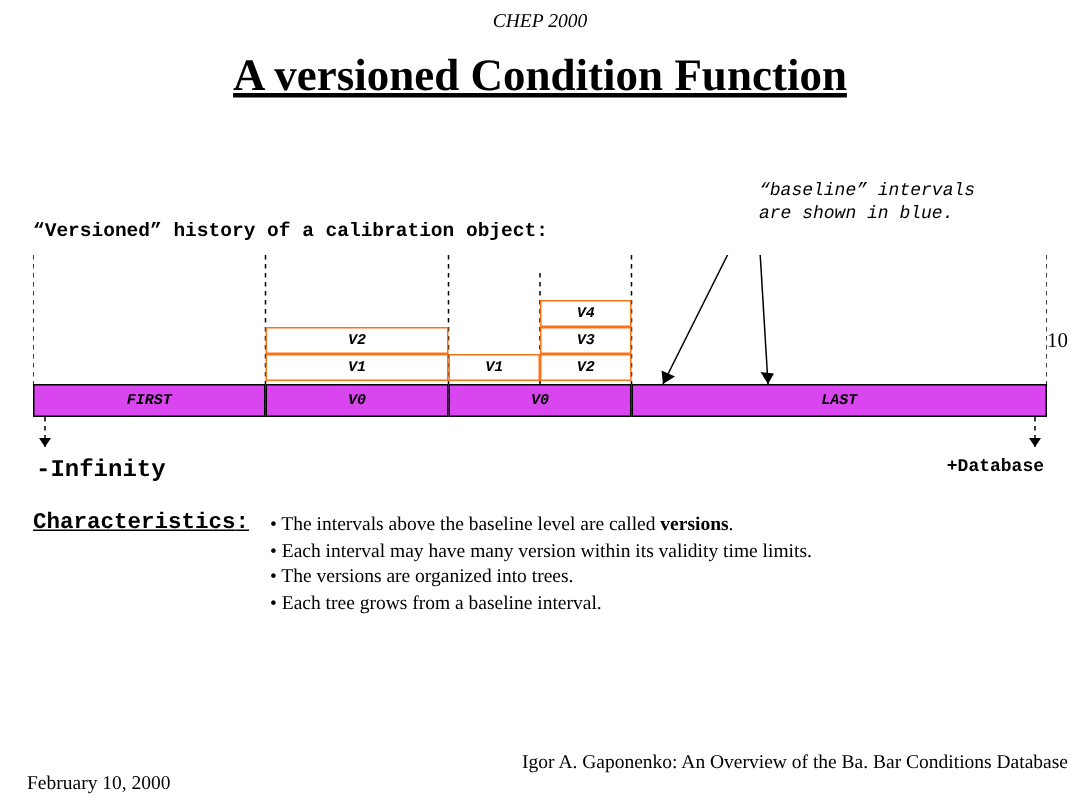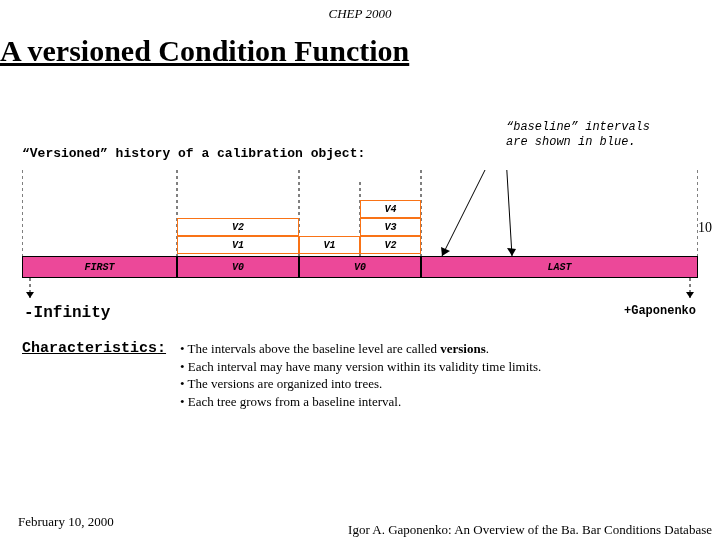--- a/index.html
+++ b/index.html
@@ -24,20 +24,21 @@
     width: 100%;
     text-align: center;
     font-style: italic;
     font-size: 13px;
   }
   .title {
     position: absolute;
     top: 34px;
     left: 0;
     width: 100%;
+    text-align: center;
     font-size: 30px;
     font-weight: bold;
     text-decoration: underline;
   }
   .mono {
     font-family: "Courier New", Courier, monospace;
   }
   .sub-left {
     position: absolute;
     top: 146px;
@@ -73,21 +74,21 @@
     box-sizing: border-box;
     display: flex;
     align-items: center;
     justify-content: center;
     font-family: "Courier New", Courier, monospace;
     font-style: italic;
     font-weight: bold;
     font-size: 10px;
     height: 18px;
   }
-  .box.teal { background: #ec4899; border: 1.5px solid #000; height: 22px; }
+  .box.teal { background: #d946ef; border: 1.5px solid #000; height: 22px; }
   .minus-inf {
     position: absolute;
     top: 134px;
     left: 2px;
     font-family: "Courier New", Courier, monospace;
     font-weight: bold;
     font-size: 16px;
   }
   .plus-inf {
     position: absolute;
@@ -123,21 +124,21 @@
   }
   .char-bullets div::before { content: "• "; }
   .footer-left {
     position: absolute;
     bottom: 10px;
     left: 18px;
     font-size: 13px;
   }
   .footer-right {
     position: absolute;
-    bottom: 2px;
+    bottom: 24px;
     right: 8px;
     font-size: 13px;
     text-align: right;
   }
 </style>
 </head>
 <body>
 
 <div class="page">
 
@@ -186,21 +187,21 @@
 
     <div class="box" style="left:155px; top:66px; width:122px;">V1</div>
     <div class="box" style="left:155px; top:48px; width:122px;">V2</div>
 
     <div class="box" style="left:277px; top:66px; width:61px;">V1</div>
     <div class="box" style="left:338px; top:66px; width:61px;">V2</div>
     <div class="box" style="left:338px; top:48px; width:61px;">V3</div>
     <div class="box" style="left:338px; top:30px; width:61px;">V4</div>
 
     <div class="minus-inf">-Infinity</div>
-    <div class="plus-inf">+Gaponenko</div>
+    <div class="plus-inf">+Database</div>
   </div>
 
   <div class="char-heading">Characteristics</div>
 
   <div class="char-bullets">
     <div>The intervals above the baseline level are called <b>versions</b>.</div>
     <div>Each interval may have many version within its validity time limits.</div>
     <div>The versions are organized into trees.</div>
     <div>Each tree grows from a baseline interval.</div>
   </div>

